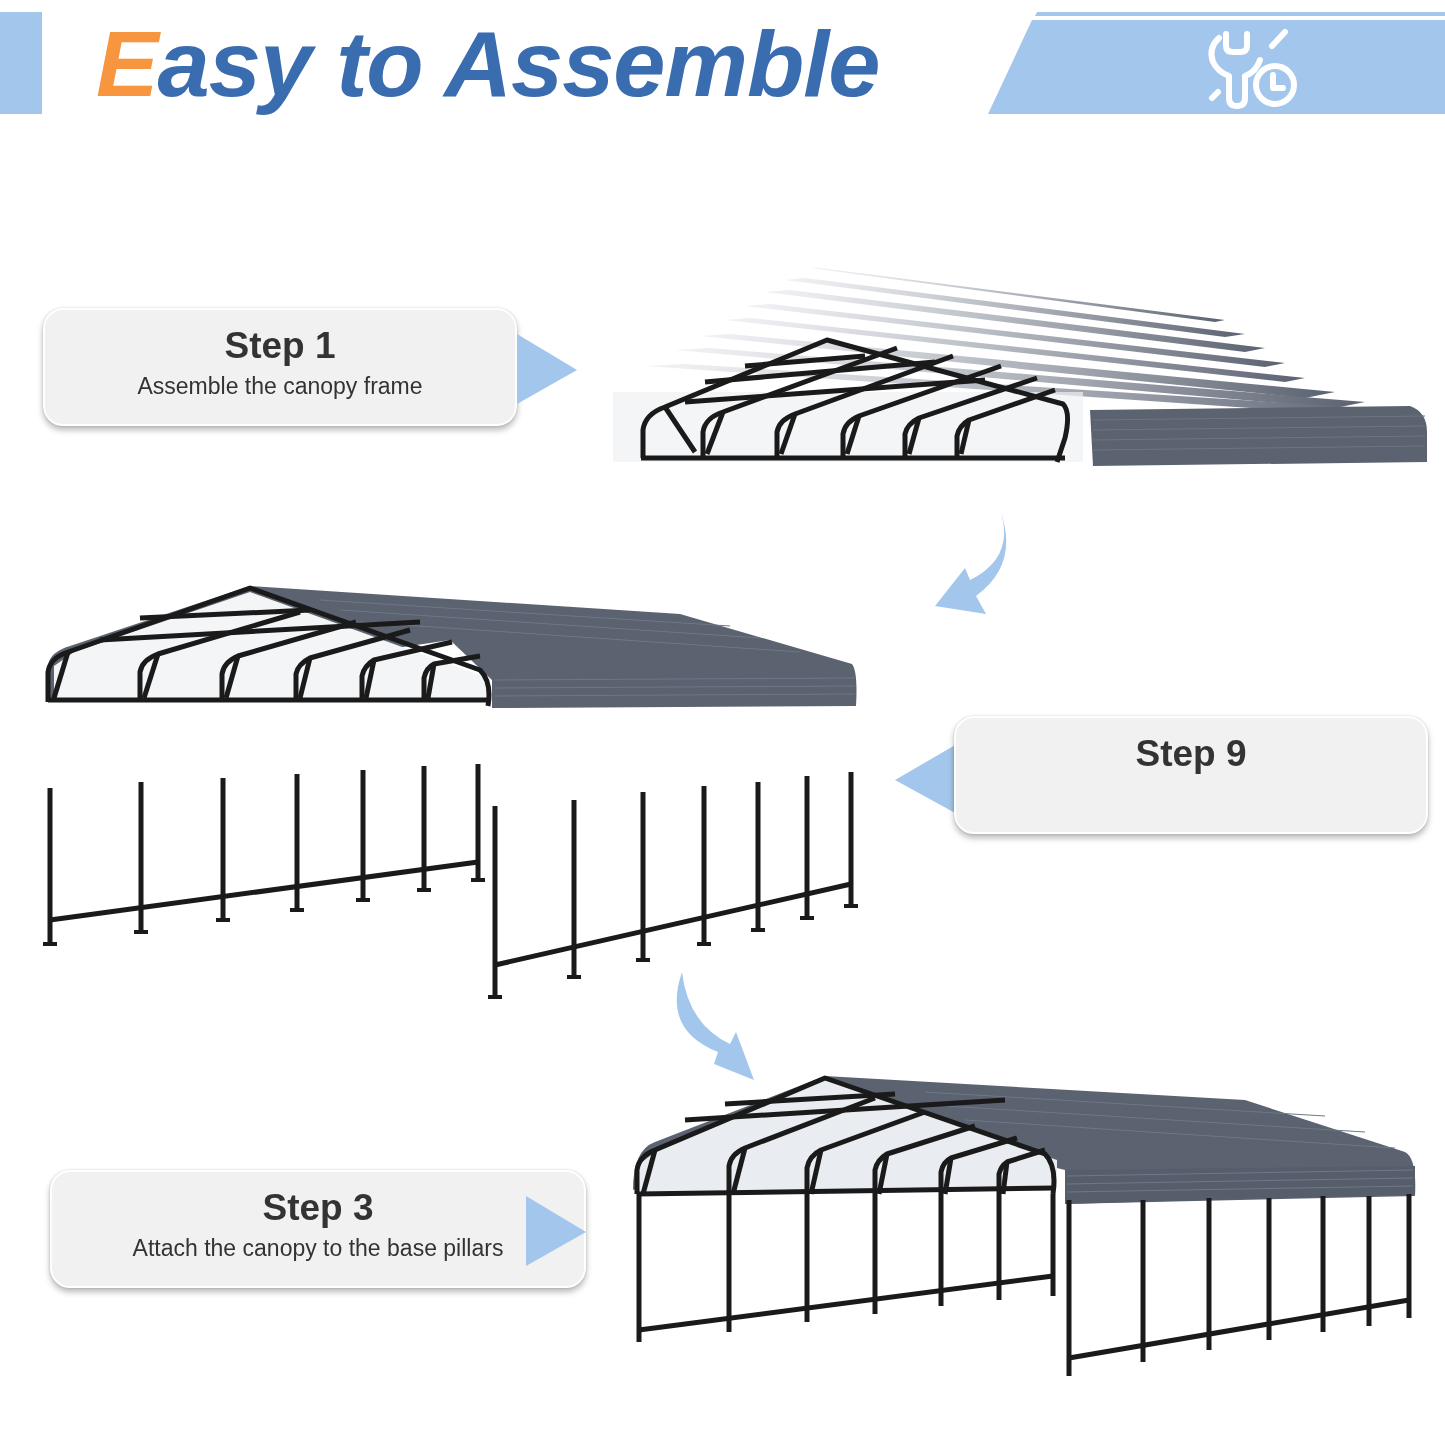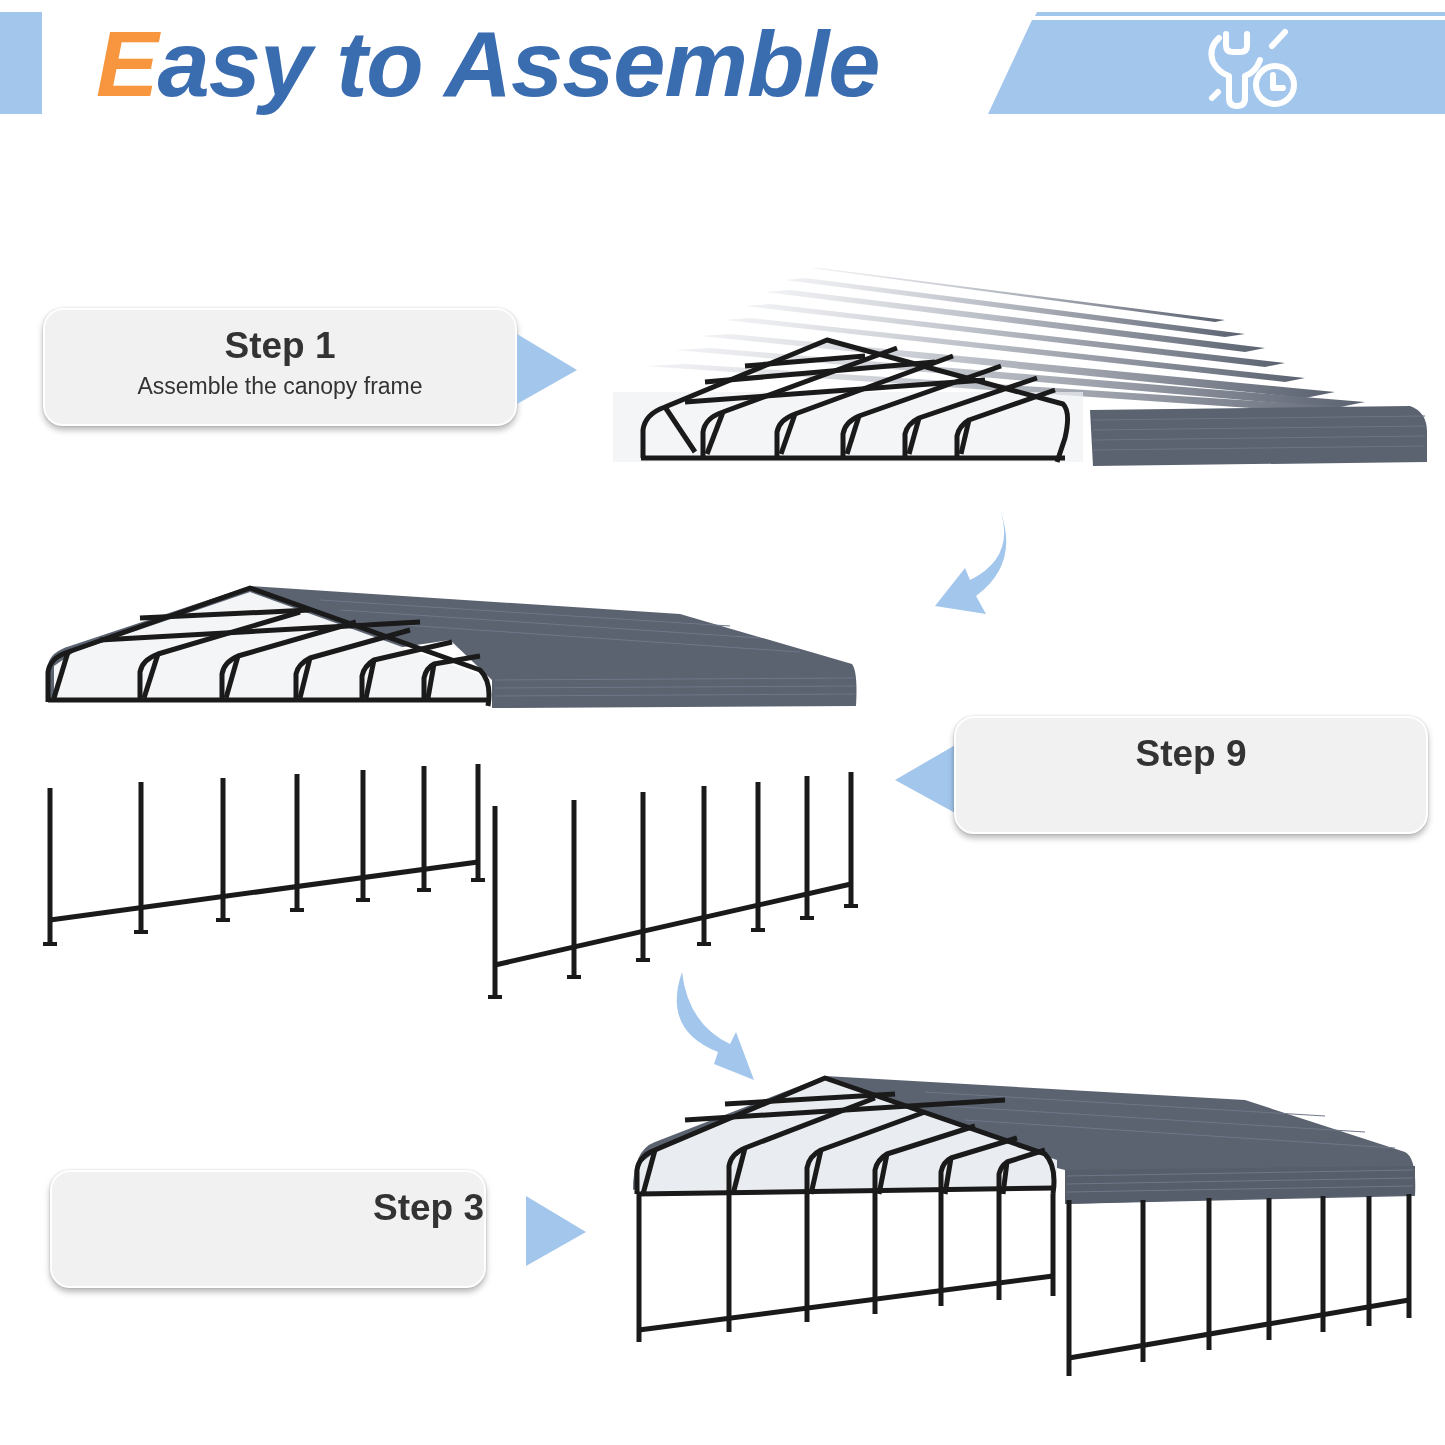--- a/index.html
+++ b/index.html
@@ -168,22 +168,23 @@
   <polygon points="64,0 2,36 64,70" fill="#a3c6ec"></polygon>
 </svg>
 <div class="abs step-box" style="left:954px; top:716px; width:474px; height:118px;">
   <div class="step-title">Step 9</div>
 </div>
 
 <svg class="abs" style="left:668px; top:968px;" width="90" height="122" viewBox="0 0 90 122">
   <path d="M14,4 Q-6,62 50,84 L46,96 L86,112 L68,64 L62,76 Q20,56 14,4 Z" fill="#a3c6ec"></path>
 </svg>
 
-<div class="abs step-box" style="left:50px; top:1170px; width:436px; height:118px;text-align:right;">
+<div class="abs step-box" style="left:50px; top:1170px; width:536px; height:118px;">
   <div class="step-title">Step 3</div>
+  <div class="step-desc">Attach the canopy to the base pillars</div>
 </div>
 <svg class="abs" style="left:526px; top:1196px;" width="62" height="72">
   <polygon points="0,0 60,36 0,70" fill="#a3c6ec"></polygon>
 </svg>
 
 <svg class="abs" style="left:625px; top:1070px;" width="800" height="315" viewBox="0 0 800 315">
   <path d="M8,120 Q8,80 30,72 L200,6 L620,30 L780,82 Q792,88 790,126 L440,134 L440,100 L200,40 L8,120 Z" fill="#5b6270"></path>
   <polygon points="12,124 12,96 30,82 200,10 432,90 432,118" fill="#e9ecf0"></polygon>
   <path d="M440,100 L440,134 L790,124 L790,96 Z" fill="#565d6b"></path>
   <g stroke="#70778a" stroke-width="1">

